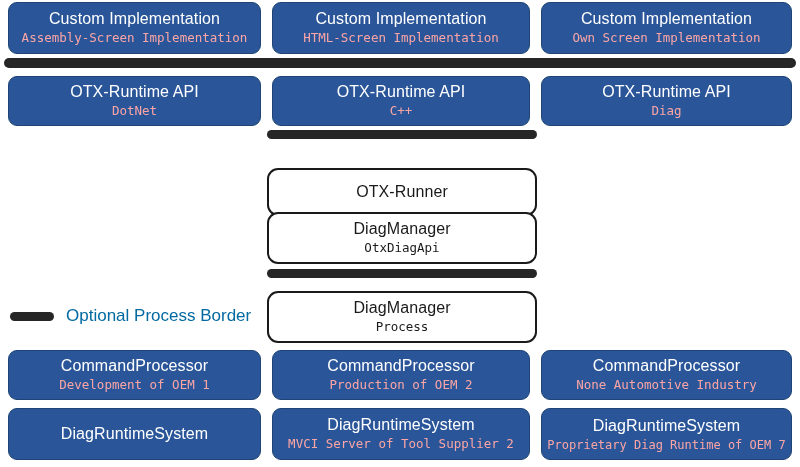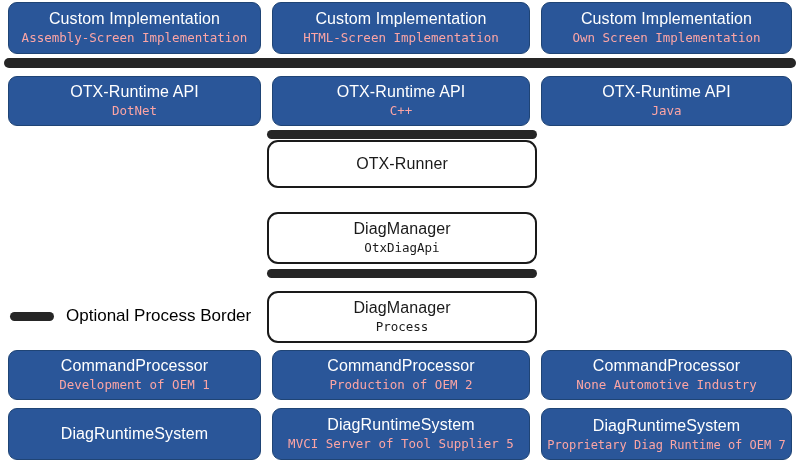--- a/index.html
+++ b/index.html
@@ -86,21 +86,21 @@
     width: 44px;
     height: 9px;
     background: #262626;
     border-radius: 5px;
     flex: none;
   }
   .legend-label {
     margin-left: 12px;
     font-family: "Liberation Sans", sans-serif;
     font-size: 17px;
-    color: #000000;
+    color: #0369a1;
     white-space: nowrap;
   }
 </style>
 </head>
 <body>
 
 <div id="diagram">
 
   <div class="box blue" style="left:8px;  top:2px;  width:253px; height:52px;">
     <span class="title">Custom Implementation</span>
@@ -120,26 +120,26 @@
   <div class="box blue" style="left:8px;  top:76px; width:253px; height:50px;">
     <span class="title">OTX-Runtime API</span>
     <span class="subtitle">DotNet</span>
   </div>
   <div class="box blue" style="left:272px; top:76px; width:258px; height:50px;">
     <span class="title">OTX-Runtime API</span>
     <span class="subtitle">C++</span>
   </div>
   <div class="box blue" style="left:541px; top:76px; width:251px; height:50px;">
     <span class="title">OTX-Runtime API</span>
-    <span class="subtitle">Java</span>
+    <span class="subtitle">Diag</span>
   </div>
 
   <div class="process-bar" style="left:267px; top:130px; width:270px; height:9px;"></div>
 
-  <div class="box white single" style="left:267px; top:140px; width:270px; height:48px;">
+  <div class="box white single" style="left:267px; top:168px; width:270px; height:48px;">
     <span class="title">OTX-Runner</span>
   </div>
 
   <div class="box white" style="left:267px; top:212px; width:270px; height:52px;">
     <span class="title">DiagManager</span>
     <span class="subtitle">OtxDiagApi</span>
   </div>
 
   <div class="process-bar" style="left:267px; top:269px; width:270px; height:9px;"></div>
 
@@ -164,20 +164,20 @@
   <div class="box blue" style="left:541px; top:350px; width:251px; height:50px;">
     <span class="title">CommandProcessor</span>
     <span class="subtitle">None Automotive Industry</span>
   </div>
 
   <div class="box blue" style="left:8px;  top:408px; width:253px; height:52px;">
     <span class="title">DiagRuntimeSystem</span>
   </div>
   <div class="box blue" style="left:272px; top:408px; width:258px; height:52px;">
     <span class="title">DiagRuntimeSystem</span>
-    <span class="subtitle">MVCI Server of Tool Supplier 5</span>
+    <span class="subtitle">MVCI Server of Tool Supplier 2</span>
   </div>
   <div class="box blue" style="left:541px; top:408px; width:251px; height:52px;">
     <span class="title">DiagRuntimeSystem</span>
     <span class="subtitle" style="font-size: 12px;">Proprietary Diag Runtime of OEM 7</span>
   </div>
 
 </div>
 
 </body></html>

